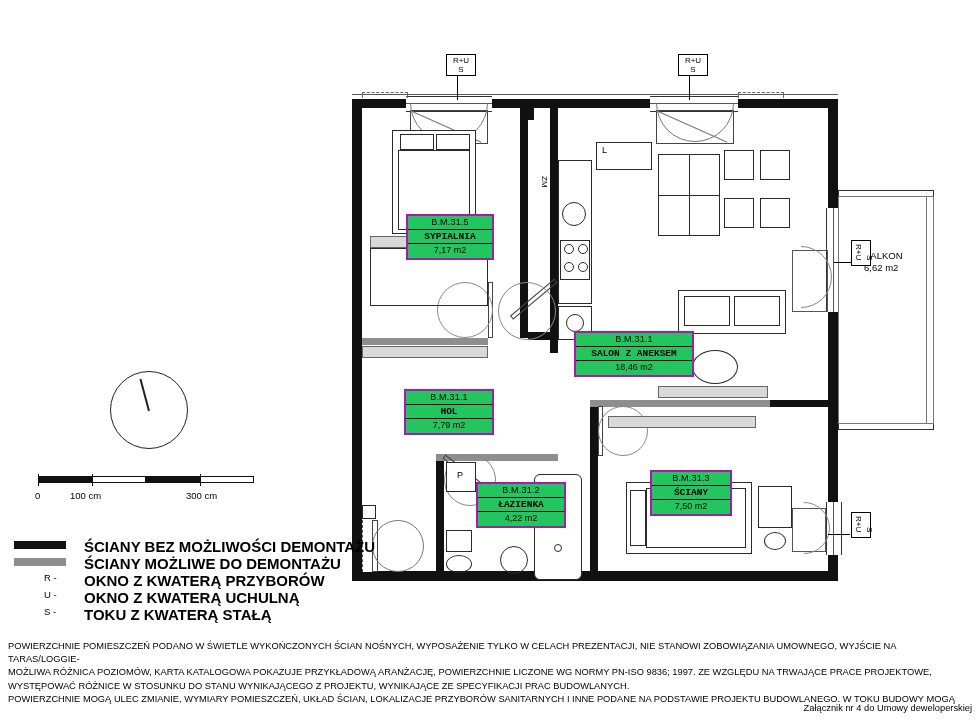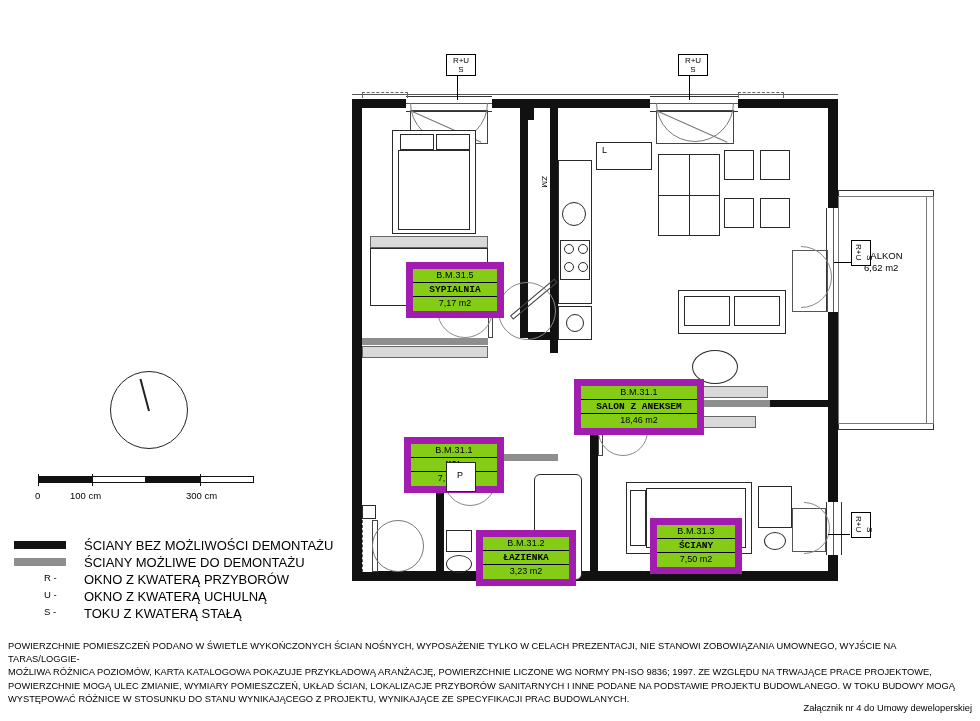--- a/index.html
+++ b/index.html
@@ -24,28 +24,27 @@
   .abs { position: absolute; }
 
   
   .wall-solid { background: #111111; }
   .wall-grey  { background: #8e8e8e; }
   .thin { background: #000; }
 
   
   .room-label {
     position: absolute;
-    background: #84cc16;
-    border: 7px solid #a21caf;
+    background: #22c55e;
+    border: 2px solid #a21caf;
     text-align: center;
     font-size: 9px;
     line-height: 11px;
     padding: 1px 4px 2px 4px;
     white-space: nowrap;
-    margin-top: 48px;
   }
   .room-label .code {
     display: block;
     font-size: 9px;
     letter-spacing: .2px;
   }
   .room-label .nm {
     display: block;
     font-weight: bold;
     font-size: 9.5px;
@@ -74,22 +73,23 @@
 
   
   .legend-swatch-black {
     width: 52px; height: 8px; background: #111;
   }
   .legend-swatch-grey {
     width: 52px; height: 8px; background: #8e8e8e;
   }
   .legend-row {
     position: absolute;
-    font-size: 13px;
+    font-size: 15px;
     white-space: nowrap;
+    font-weight: bold;
   }
   .legend-key {
     position: absolute;
     font-size: 9.5px;
   }
 
   
   .scale-seg { position: absolute; height: 7px; }
   .scale-black { background: #111; }
   .scale-white { background: #fff; border: 1px solid #111; box-sizing: border-box; }
@@ -308,21 +308,21 @@
 
     <div class="room-label" style="left:64px; top:339px; width:78px;">
       <span class="code">B.M.31.1</span>
       <span class="nm">HOL</span>
       <span class="ar">7,79 m2</span>
     </div>
 
     <div class="room-label" style="left:136px; top:432px; width:78px;">
       <span class="code">B.M.31.2</span>
       <span class="nm">ŁAZIENKA</span>
-      <span class="ar">3,23 m2</span>
+      <span class="ar">4,22 m2</span>
     </div>
 
     <div class="room-label" style="left:310px; top:420px; width:70px;">
       <span class="code">B.M.31.3</span>
       <span class="nm">ŚCIANY</span>
       <span class="ar">7,50 m2</span>
     </div>
 
     <div class="abs" style="left:524px; top:200px; font-size:9.5px; line-height:12px; text-align:left;">
       <span style="display:block;">BALKON</span>
@@ -404,19 +404,19 @@
     <div class="legend-key" style="left:30px; top:51px;">U -</div>
     <div class="legend-row" style="left:70px; top:51px;">OKNO Z KWATERĄ UCHULNĄ</div>
 
     <div class="legend-key" style="left:30px; top:68px;">S -</div>
     <div class="legend-row" style="left:70px; top:68px;">TOKU Z KWATERĄ STAŁĄ</div>
   </div>
 
   <div class="footer">
     <div>POWIERZCHNIE POMIESZCZEŃ PODANO W ŚWIETLE WYKOŃCZONYCH ŚCIAN NOŚNYCH, WYPOSAŻENIE TYLKO W CELACH PREZENTACJI, NIE STANOWI ZOBOWIĄZANIA UMOWNEGO, WYJŚCIE NA TARAS/LOGGIE-</div>
     <div>MOŻLIWA RÓŻNICA POZIOMÓW, KARTA KATALOGOWA POKAZUJE PRZYKŁADOWĄ ARANŻACJĘ, POWIERZCHNIE LICZONE WG NORMY PN-ISO 9836; 1997. ZE WZGLĘDU NA TRWAJĄCE PRACE PROJEKTOWE,</div>
+    <div>WYSTĘPOWAĆ RÓŻNICE W STOSUNKU DO STANU WYNIKAJĄCEGO Z PROJEKTU, WYNIKAJĄCE ZE SPECYFIKACJI PRAC BUDOWLANYCH.</div>
     <div>POWIERZCHNIE MOGĄ ULEC ZMIANIE, WYMIARY POMIESZCZEŃ, UKŁAD ŚCIAN, LOKALIZACJE PRZYBORÓW SANITARNYCH I INNE PODANE NA PODSTAWIE PROJEKTU BUDOWLANEGO. W TOKU BUDOWY MOGĄ</div>
-    <div>WYSTĘPOWAĆ RÓŻNICE W STOSUNKU DO STANU WYNIKAJĄCEGO Z PROJEKTU, WYNIKAJĄCE ZE SPECYFIKACJI PRAC BUDOWLANYCH.</div>
   </div>
 
   <div class="footer-note">Załącznik nr 4 do Umowy deweloperskiej</div>
 
 </div>
 
 </body></html>

